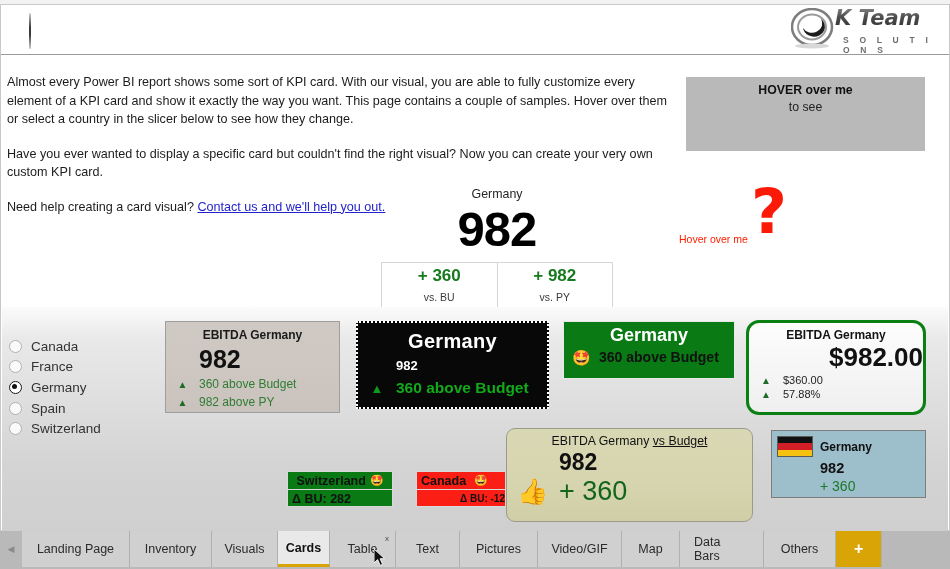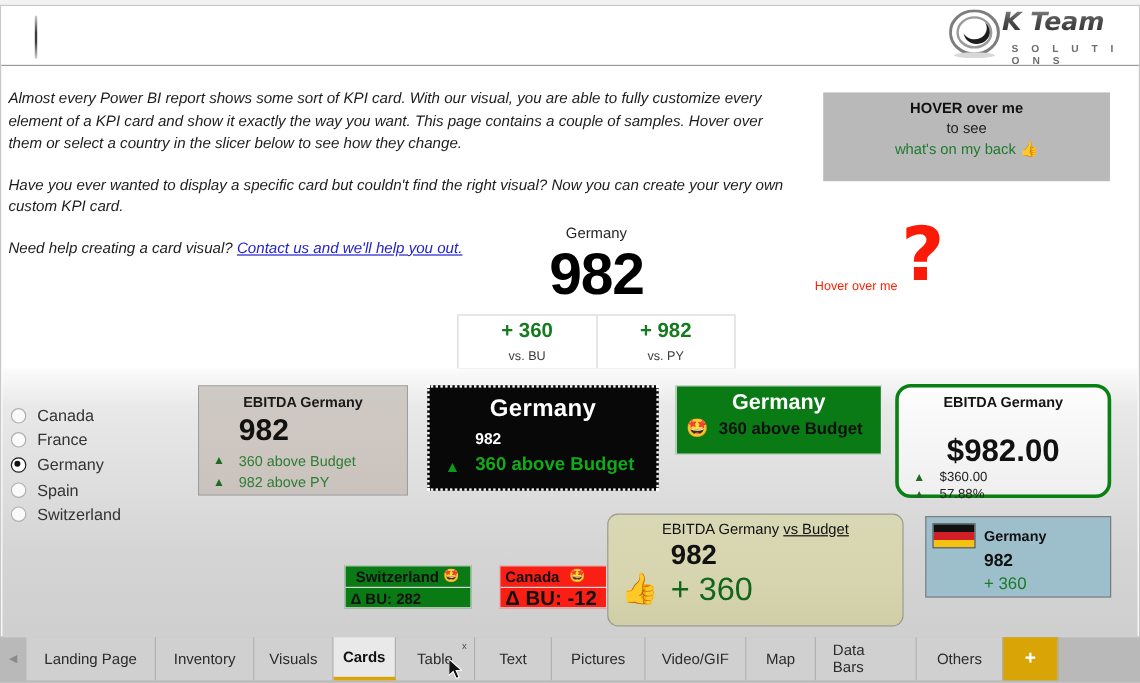--- a/index.html
+++ b/index.html
@@ -43,21 +43,21 @@
     position:absolute;left:52px;top:27px;
     font-size:8.5px;letter-spacing:4.2px;font-weight:bold;color:#6e6e6e;
   }
   .logo-mark{position:absolute;left:0px;top:0px;width:44px;height:42px;}
 
   
   .intro{
     position:absolute;left:6px;top:68px;width:660px;
     font-size:12.6px;line-height:18.5px;color:#1c1c1c;
   }
-  .intro p{margin:0 0 16px 0;font-style:italic;}
+  .intro p{margin:0 0 16px 0;}
   .intro p.last{margin-bottom:0;}
   .intro a{color:#2222cc;text-decoration:underline;}
 
   
   .hoverbox{
     position:absolute;left:685px;top:72px;width:239px;height:74px;
     background:#b9b9b9;text-align:center;box-sizing:border-box;padding-top:6px;
   }
   .hoverbox .l1{font-size:12.3px;font-weight:bold;color:#111;}
   .hoverbox .l2{font-size:12.3px;color:#222;margin-top:3px;}
@@ -148,21 +148,21 @@
   .c-green .r .em{width:35px;text-align:center;font-size:15px;line-height:15px;}
   .c-green .r .s{font-size:14px;font-weight:bold;color:#111;}
 
   
   .c-round{
     left:745px;top:315px;width:180px;height:95px;
     background:linear-gradient(to bottom,#fdfdfd,#efefef);
     border:3px solid #0a8012;border-radius:13px;padding-top:5px;
   }
   .c-round .t{text-align:center;font-size:12px;font-weight:bold;color:#141414;}
-  .c-round .v{text-align:center;font-size:26px;font-weight:bold;color:#111;line-height:30px;margin-top:18px;}
+  .c-round .v{text-align:right;font-size:26px;font-weight:bold;color:#111;line-height:30px;margin-top:0;}
   .c-round .r{display:flex;align-items:center;margin-top:2px;}
   .c-round .r .tri{width:34px;text-align:center;color:#1d6b25;font-size:10px;}
   .c-round .r .s{font-size:11px;color:#222;}
 
   
   .c-beige{
     left:505px;top:423px;width:247px;height:94px;
     background:linear-gradient(to bottom,#d9d8b4 0%,#d6d5af 60%,#cfcea6 100%);
     border:1px solid #9b9b8c;border-radius:9px;
   }
@@ -192,21 +192,21 @@
   .c-swiss .hd .em{font-size:11px;margin-left:4px;line-height:11px;}
   .c-swiss .bt{border-top:1px solid #d8d8d8;height:18px;line-height:18px;padding-left:4px;
                font-size:12.5px;font-weight:bold;color:#111;}
 
   
   .c-can{left:415px;top:466px;width:90px;height:36px;background:#fb1e14;border:1px solid #d8d8d8;overflow:hidden;}
   .c-can .hd{display:flex;align-items:center;height:17px;padding-left:4px;}
   .c-can .hd .t{font-size:12.5px;font-weight:bold;color:#111;}
   .c-can .hd .em{font-size:11px;margin-left:8px;line-height:11px;}
   .c-can .bt{border-top:1px solid #d8d8d8;height:18px;line-height:18px;padding-left:4px;
-             font-size:17px;font-weight:bold;color:#111;white-space:nowrap;}
+             font-size:10px;font-weight:bold;color:#111;white-space:nowrap;text-align:right;}
 
   
   .tabbar{
     position:absolute;left:0;top:531px;width:950px;height:38px;
     background:#b9b9b9;display:flex;align-items:flex-start;
   }
   .tab-arrow{width:22px;height:36px;display:flex;align-items:center;justify-content:center;
              color:#8a8a8a;font-size:9px;}
   .tab{
     height:36px;background:#d0d0d0;border-right:1px solid #b0b0b0;
@@ -241,21 +241,20 @@
 
     <div class="intro">
       <p>Almost every Power BI report shows some sort of KPI card. With our visual, you are able to fully customize every element of a KPI card and show it exactly the way you want. This page contains a couple of samples. Hover over them or select a country in the slicer below to see how they change.</p>
       <p>Have you ever wanted to display a specific card but couldn't find the right visual? Now you can create your very own custom KPI card.</p>
       <p class="last"><span>Need help creating a card visual? </span><a href="#">Contact us and we'll help you out.</a></p>
     </div>
 
     <div class="hoverbox">
       <div class="l1">HOVER over me</div>
       <div class="l2">to see</div>
-      <div class="l3"><span>what's on my back</span> <span>👍</span></div>
     </div>
 
     <div class="kpi-center">
       <div class="cap">Germany</div>
       <div class="big">982</div>
       <div class="kpi-row">
         <div class="kpi-cell">
           <div class="v">+ 360</div>
           <div class="l">vs. BU</div>
         </div>

